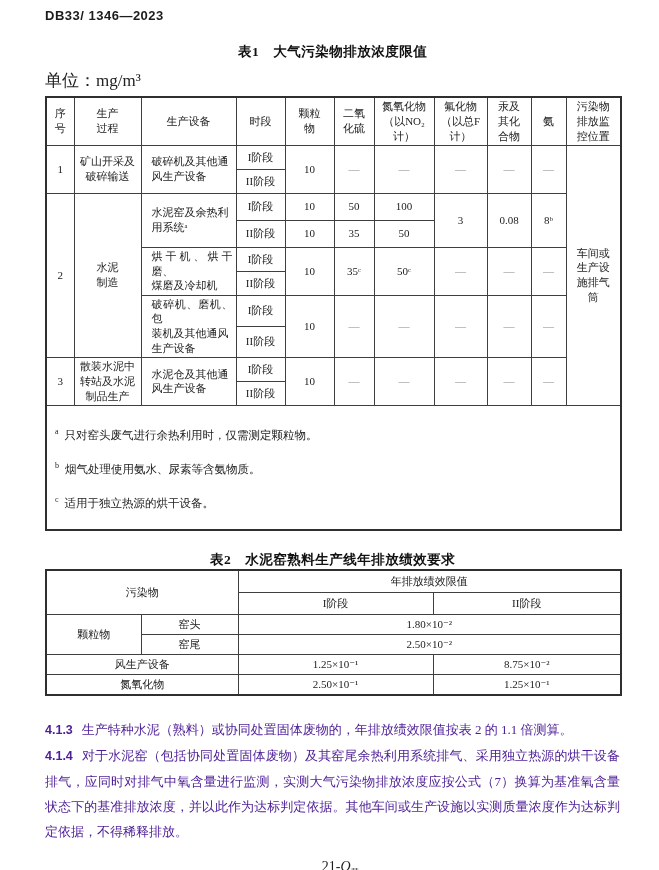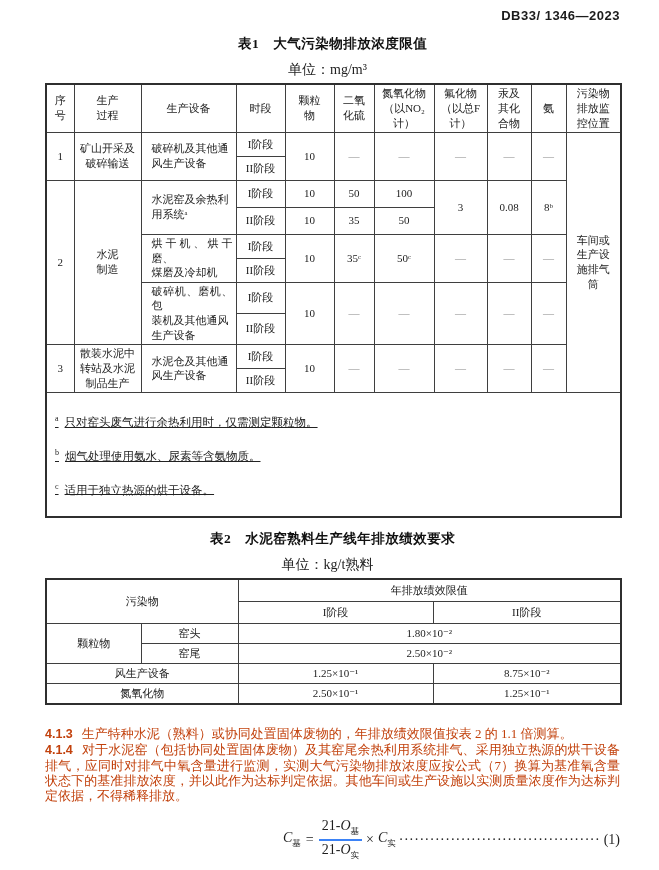--- a/index.html
+++ b/index.html
@@ -4,55 +4,55 @@
 <style>
   html,body{margin:0;padding:0;}
   body{
     width:659px;height:870px;background:#ffffff;color:#222;
     font-family:"Liberation Serif","DejaVu Serif",serif;
     overflow:hidden;position:relative;
   }
   .page{padding:8px 39px 0 45px;}
 
   .doc-number{
-    text-align:right;font-family:"Liberation Sans","DejaVu Sans",sans-serif;
+    text-align:left;font-family:"Liberation Sans","DejaVu Sans",sans-serif;
     font-weight:bold;font-size:13px;letter-spacing:0.5px;color:#1c1c1c;
   }
 
   .tbl-caption{
     text-align:center;font-weight:bold;font-size:13.5px;color:#111;
-    margin-top:12px;letter-spacing:0.5px;
+    margin-top:20px;letter-spacing:0.5px;
   }
   .tbl-caption.second{}
   .unit-line{
-    text-align:center;font-size:14px;color:#222;margin:8px 10px 4px 0;
+    text-align:left;font-size:17px;color:#222;margin:8px 10px 4px 0;
   }
 
   table{
     width:575px;border-collapse:collapse;table-layout:fixed;
     font-size:11px;color:#222;
   }
   table{border:2px solid #2f2f2f;}
   td{
     border:1px solid #3f3f3f;text-align:center;vertical-align:middle;
     padding:1px 2px;line-height:1.35;white-space:pre-line;overflow:hidden;
   }
   td.eq{text-align:left;padding-left:10px;padding-right:3px;text-align:justify;}
   td.dash{color:#8d8d8d;}
   tr.hdr td{height:44px;}
   tr.st td{height:21px;}
   tr.stk td{height:24px;}
   tr.t2h td{height:19px;}
   tr.t2r td{height:17px;}
   td.fnotes{text-align:left;padding:3px 6px 4px 8px;font-size:11.5px;line-height:15px;}
-  .fn-line{display:block;text-decoration:underline;}
+  .fn-line{display:block;}
   .fn-line sup{font-size:8px;margin-right:6px;}
 
   .clause{
-    margin:0;font-size:13px;line-height:15px;text-align:justify;color:#c2410c;
+    margin:0;font-size:13px;line-height:25px;text-align:justify;color:#4c1d95;
   }
   .clause.first{margin-top:21px;}
   .clause b{font-family:"Liberation Sans","DejaVu Sans",sans-serif;font-size:12.5px;margin-right:9px;}
 
   .formula-row{
     display:flex;align-items:center;margin:15px 0 11px 0;font-size:14px;color:#1e1e1e;
   }
   .f-spacer{width:238px;flex:none;}
   .f-body{display:flex;align-items:center;flex:none;}
   .f-var i{font-family:"Liberation Serif","DejaVu Serif",serif;}
@@ -215,21 +215,20 @@
         <td colspan="11" class="fnotes">
           <span class="fn-line"><sup>a</sup><span>只对窑头废气进行余热利用时，仅需测定颗粒物。</span></span>
           <span class="fn-line"><sup>b</sup><span>烟气处理使用氨水、尿素等含氨物质。</span></span>
           <span class="fn-line"><sup>c</sup><span>适用于独立热源的烘干设备。</span></span>
         </td>
       </tr>
     </tbody>
   </table>
 
   <div class="tbl-caption second">表2　水泥窑熟料生产线年排放绩效要求</div>
-  <div class="unit-line">单位：kg/t熟料</div>
 
   <table>
     <colgroup>
       <col style="width:95px">
         <col style="width:97px">
         <col style="width:195px">
         <col style="width:188px">
     </colgroup>
     <tbody>
       <tr class="t2h">

